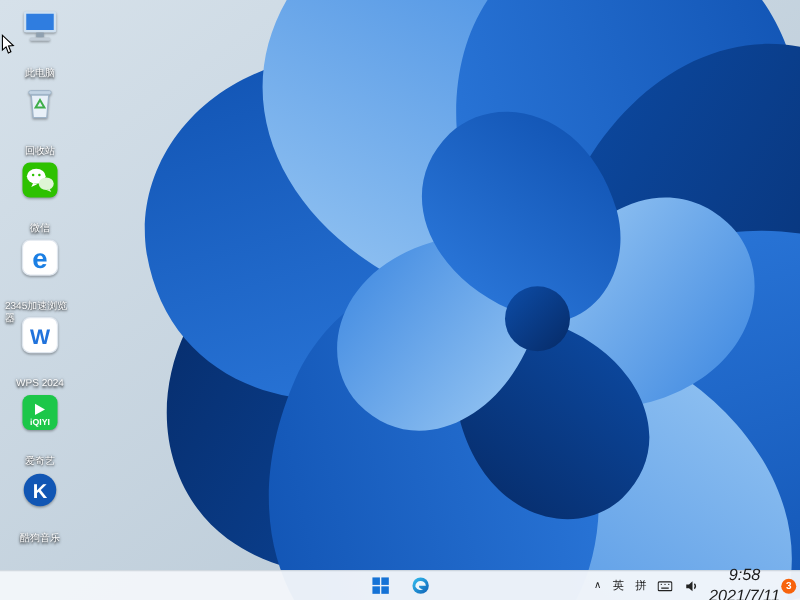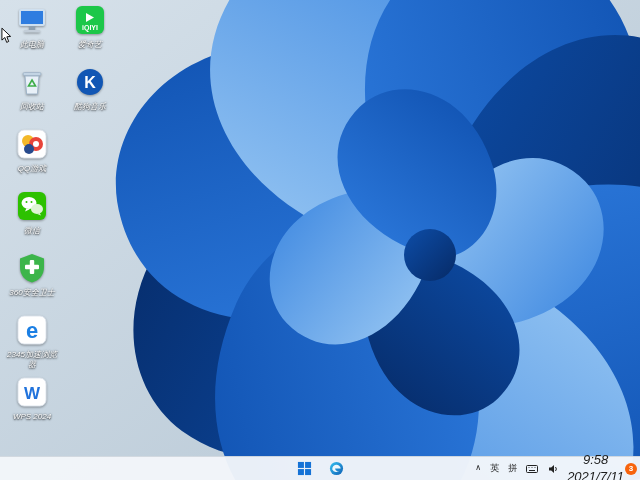--- a/index.html
+++ b/index.html
@@ -17,23 +17,23 @@
     display:grid;
     grid-template-rows:repeat(7,62px);
     grid-auto-flow:column;
     grid-auto-columns:56px;
     column-gap:2px;
   }
   .dicon{width:56px;display:flex;flex-direction:column;align-items:center;cursor:default;}
   .dicon .glyph{width:32px;height:32px;flex:0 0 32px;}
   .dicon .glyph svg{width:32px;height:32px;display:block;filter:drop-shadow(0 1px 1px rgba(0,0,0,.35));}
   .dicon .label{
-    margin-top:4px;font-size:8px;line-height:1.2;color:#fff;text-align:center;
+    margin-top:18px;font-size:8px;line-height:1.2;color:#fff;
     text-shadow:0 1px 2px rgba(0,0,0,.8), 0 0 2px rgba(0,0,0,.5);
-    max-width:56px;word-break:break-all;font-style:italic;
+    max-width:56px;word-break:break-all;
   }
 
   
   .cursor{position:absolute;left:1px;top:27px;width:11px;height:17px;z-index:5;}
 
   
   .taskbar{
     position:absolute;left:0;right:0;bottom:0;height:23px;
     background:rgba(242,246,250,.96);
     border-top:1px solid rgba(120,135,150,.25);
@@ -124,61 +124,39 @@
       <span class="glyph">
         <svg viewBox="0 0 32 32">
             <path d="M9 10 h14 l-1.6 18 h-10.8 z" fill="#e8f0f8" stroke="#9fb4c8" stroke-width="1"></path>
             <rect x="7" y="6.5" width="18" height="3" rx="1.5" fill="#c3d4e4" stroke="#9fb4c8" stroke-width="0.8"></rect>
             <path d="M16 14 l3.5 6 h-7 z" fill="none" stroke="#3fae4a" stroke-width="1.6"></path>
           </svg>
       </span>
       <span class="label">回收站</span>
     </div>
 
-    <div class="dicon">
-      <span class="glyph">
-        <svg viewBox="0 0 32 32">
-            <rect x="2" y="2" width="28" height="28" rx="6" fill="#fff" stroke="#e0e6ec"></rect>
-            <circle cx="12" cy="13" r="6" fill="#f3b829"></circle>
-            <circle cx="20" cy="16" r="7" fill="#e8443a"></circle>
-            <circle cx="13" cy="21" r="5" fill="#274a8c"></circle>
-            <circle cx="20" cy="16" r="3" fill="#fff"></circle>
-          </svg>
-      </span>
-      <span class="label">QQ游戏</span>
-    </div>
 
 
 
     <div class="dicon">
       <span class="glyph">
         <svg viewBox="0 0 32 32">
             <rect x="2" y="2" width="28" height="28" rx="6" fill="#2dc100"></rect>
             <ellipse cx="13" cy="13" rx="7.5" ry="6" fill="#fff"></ellipse>
             <path d="M9 21.5 l1.5 -3.2 3.2 1 z" fill="#fff"></path>
             <ellipse cx="21" cy="19" rx="6" ry="5" fill="#dff5d5"></ellipse>
             <path d="M25 25.5 l-1.2 -2.4 -2.6 0.8 z" fill="#dff5d5"></path>
             <circle cx="10.5" cy="12" r="1" fill="#2dc100"></circle>
             <circle cx="15.5" cy="12" r="1" fill="#2dc100"></circle>
           </svg>
       </span>
       <span class="label">微信</span>
     </div>
 
 
-    <div class="dicon">
-      <span class="glyph">
-        <svg viewBox="0 0 32 32">
-            <path d="M16 2 L28 6.5 V15 C28 23.5 23 28.5 16 30.5 C9 28.5 4 23.5 4 15 V6.5 Z" fill="#3cb54a"></path>
-            <rect x="13.8" y="8" width="4.4" height="14" rx="1" fill="#fff"></rect>
-            <rect x="9" y="12.8" width="14" height="4.4" rx="1" fill="#fff"></rect>
-          </svg>
-      </span>
-      <span class="label">360安全卫士</span>
-    </div>
 
     <div class="dicon">
       <span class="glyph">
         <svg viewBox="0 0 32 32">
             <rect x="2" y="2" width="28" height="28" rx="6" fill="#fff" stroke="#dfe6ee"></rect>
             <text x="16" y="24" text-anchor="middle" font-size="22" font-weight="bold" fill="#1b7fe4">e</text>
           </svg>
       </span>
       <span class="label">2345加速浏览器</span>
     </div>

